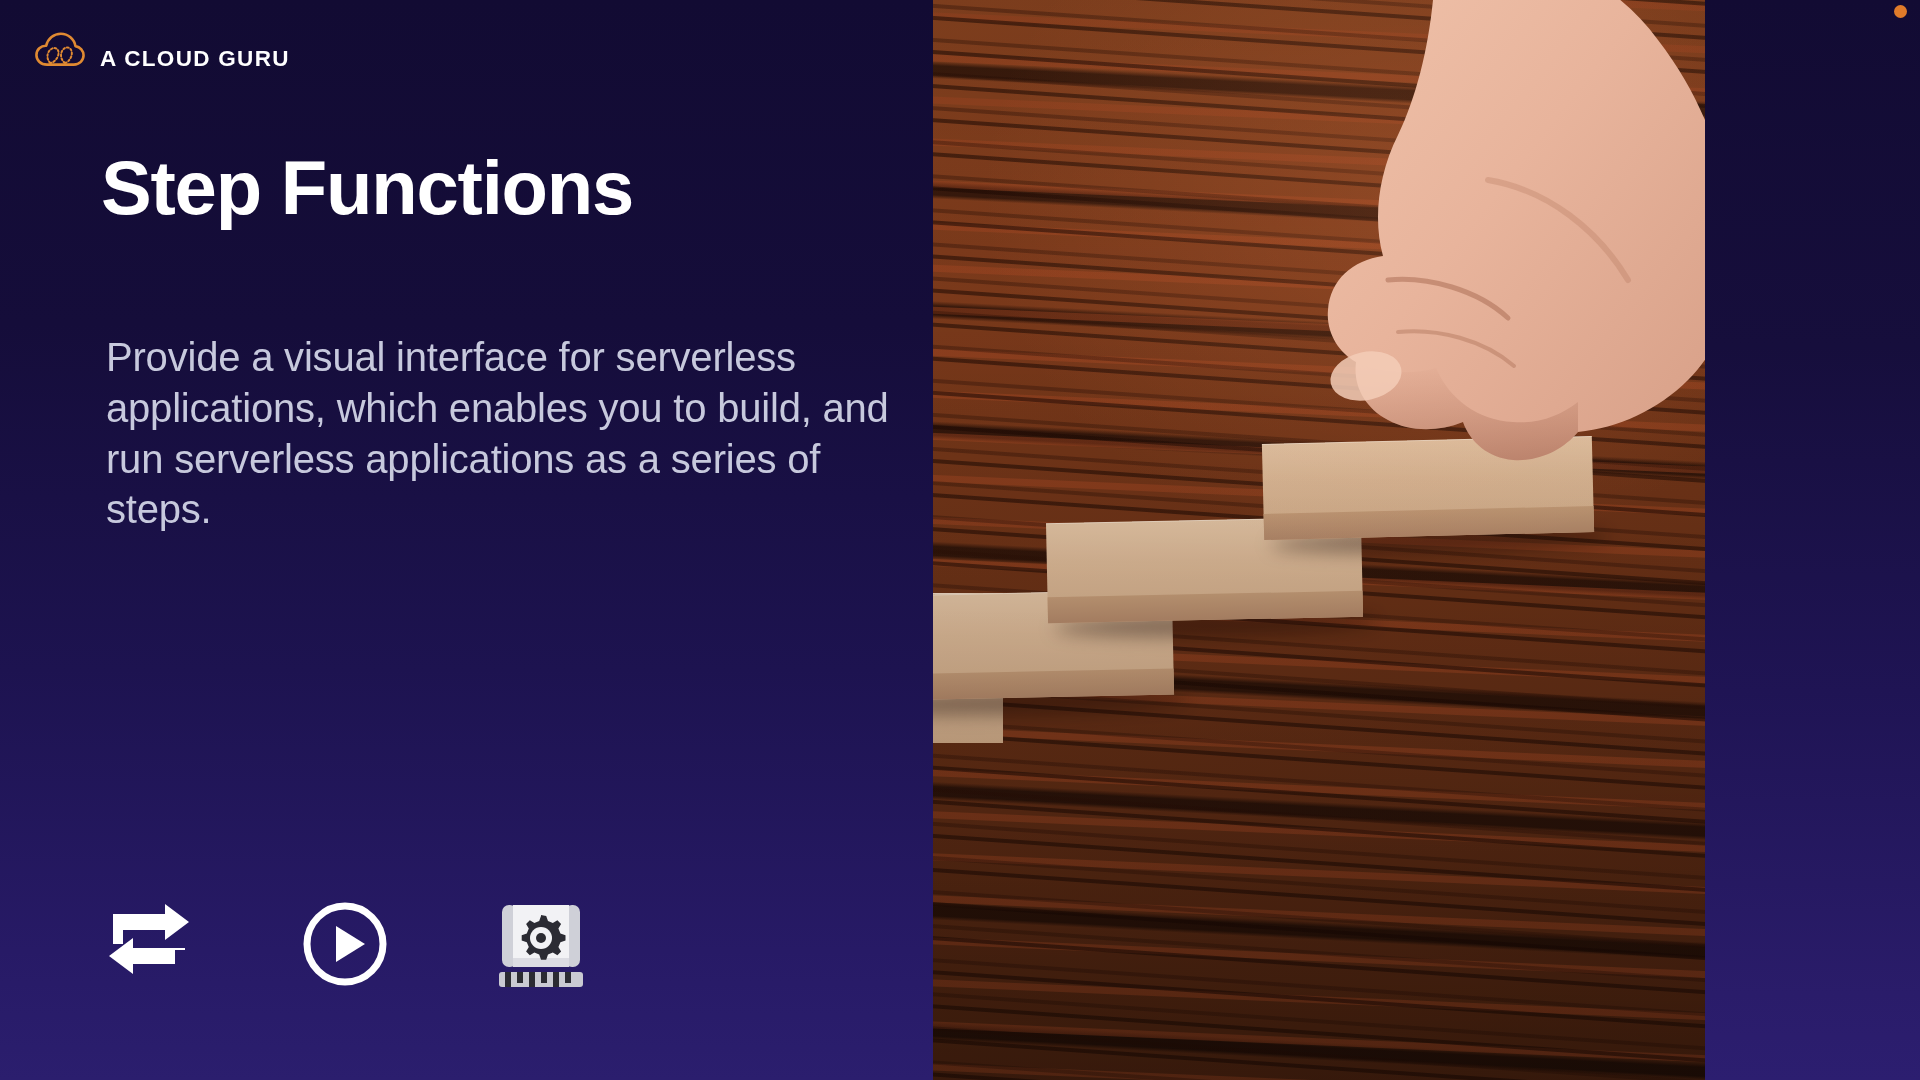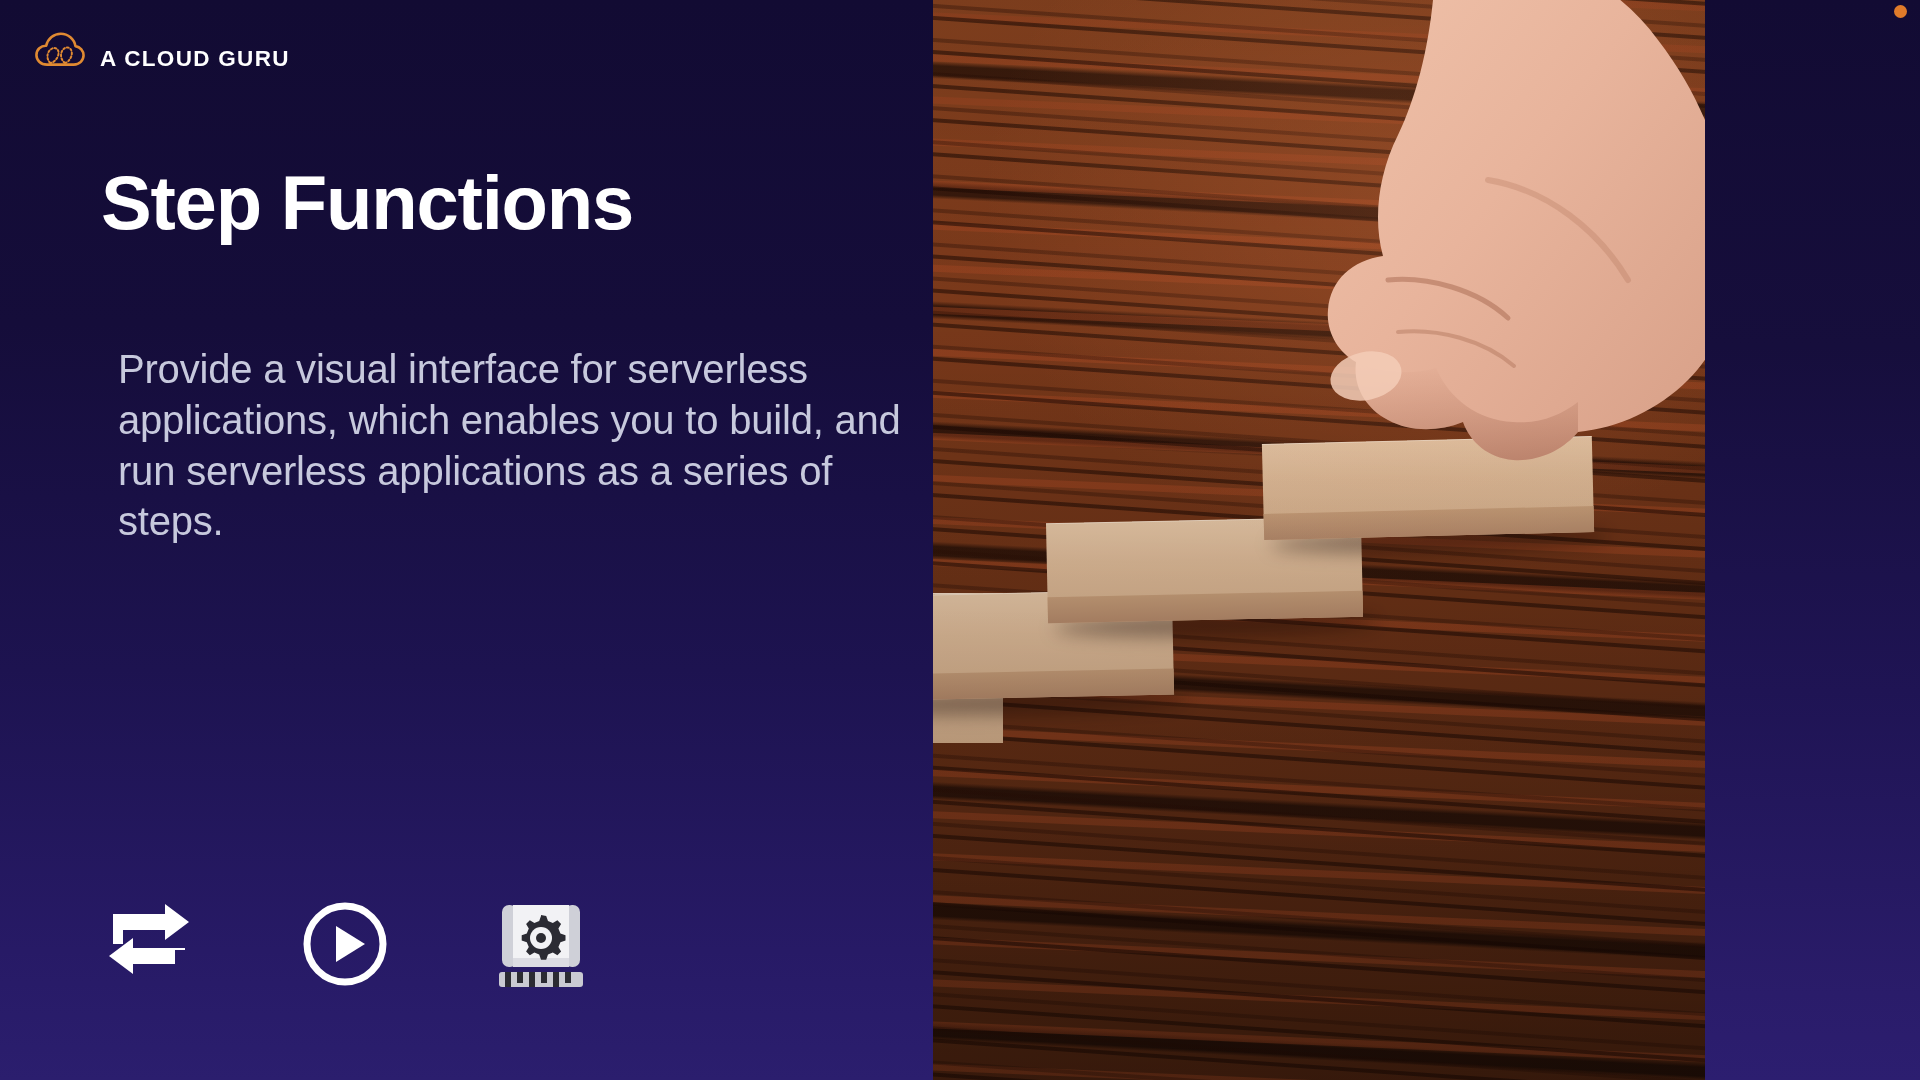--- a/index.html
+++ b/index.html
@@ -53,37 +53,37 @@
     font-weight: bold;
     letter-spacing: 1.3px;
     white-space: nowrap;
     line-height: 1;
   }
 
   
   .headline {
     position: absolute;
     left: 101px;
-    top: 163px;
+    top: 148px;
     margin: 0;
     color: #ffffff;
     font-size: 76px;
     font-weight: bold;
     letter-spacing: -1.2px;
     line-height: 1.05;
     white-space: nowrap;
   }
 
   
   .body-copy {
     position: absolute;
     left: 102px;
     top: 328px;
     width: 790px;
-    margin: 16px;
+    margin: 4px;
     color: #c7c9dd;
     font-size: 40px;
     font-weight: 400;
     line-height: 1.27;
     letter-spacing: -0.2px;
   }
 
   
   .icon-row {
     position: absolute;

